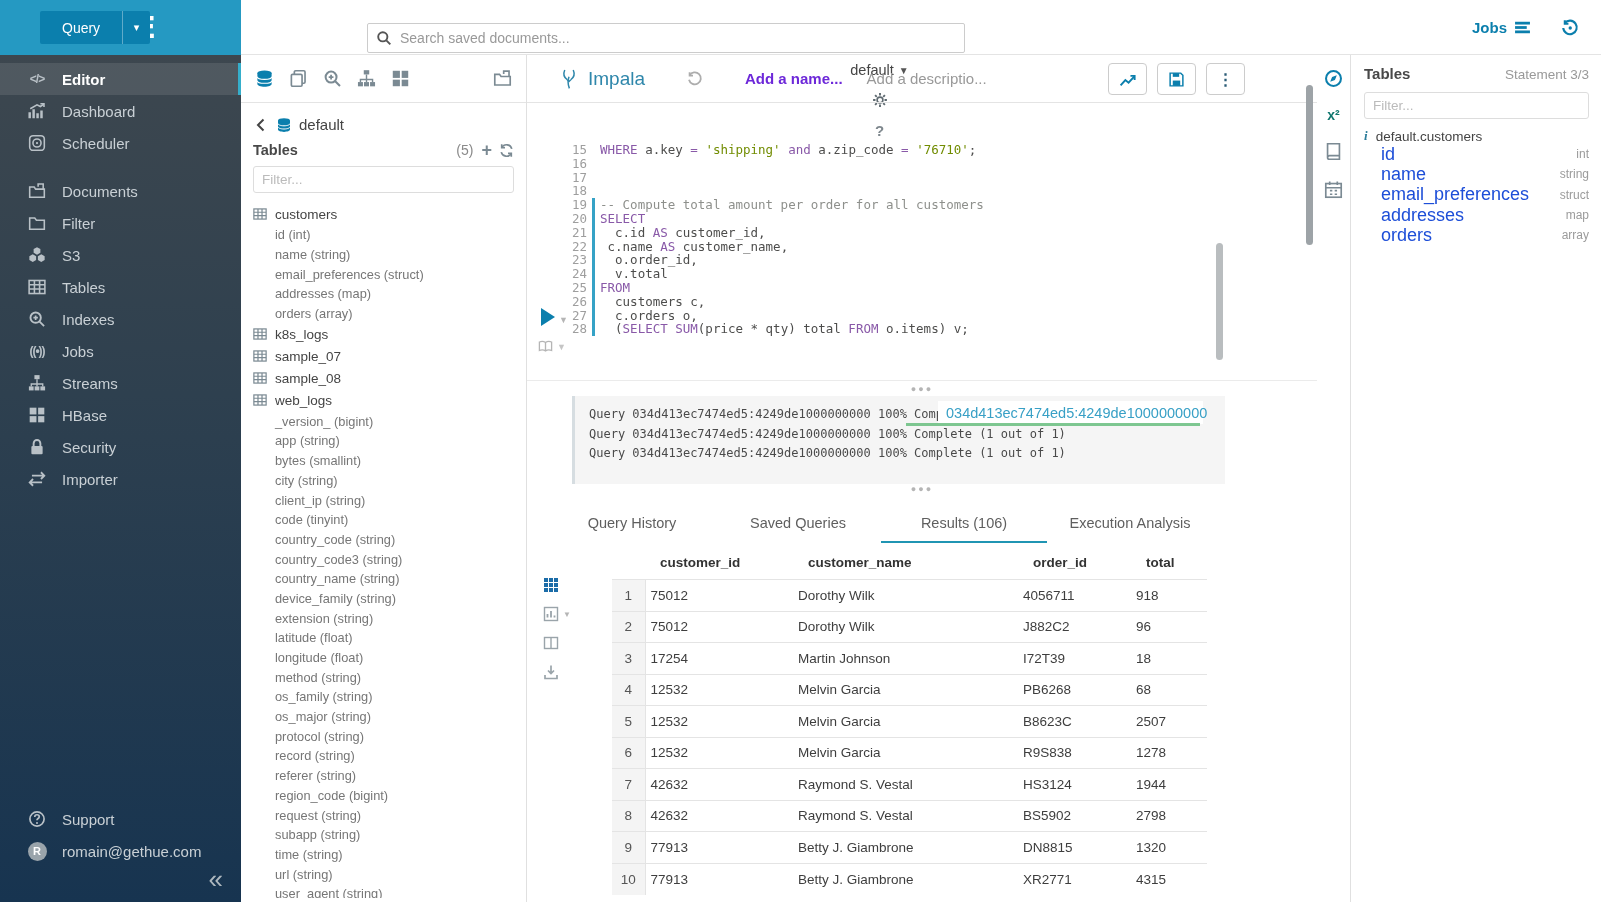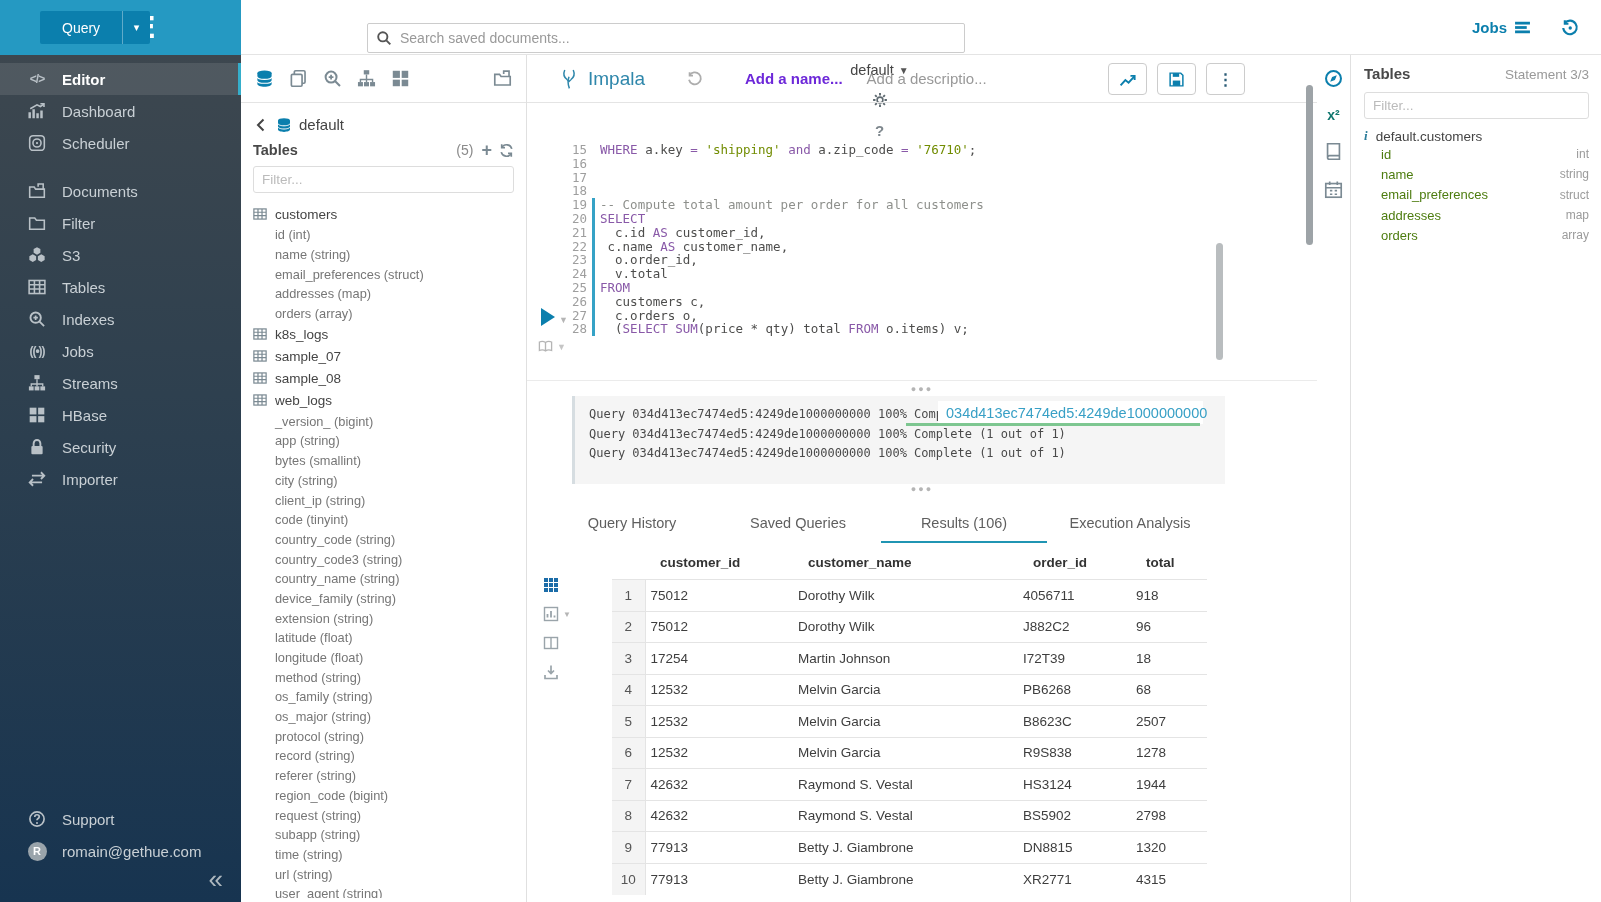--- a/index.html
+++ b/index.html
@@ -131,21 +131,21 @@
   .rightstrip .ic.active-blue { color:var(--accent); }
   .rightstrip .x2 { font-size:14px; font-weight:bold; color:#0f766e; cursor:pointer; }
   .rightpanel { position:absolute; top:55px; left:1352px; right:0; bottom:0; padding:10px 12px 0 12px; }
   .rp-head { display:flex; align-items:baseline; }
   .rp-title { font-weight:bold; font-size:15px; color:#484848; }
   .rp-stmt { margin-left:auto; color:#999; font-size:13.5px; }
   .rp-filter { margin:10px 0 9px 0; }
   .rp-table { display:flex; align-items:center; gap:8px; font-size:13.5px; color:#444; cursor:pointer; }
   .rp-table .info { color:#2d7d9a; font-weight:bold; font-style:italic; font-family:"Liberation Serif", serif; font-size:13px; cursor:pointer; }
   .rp-col { display:flex; align-items:center; height:20.3px; padding-left:17px; cursor:pointer; }
-  .rp-col .cn { color:#4d7c0f; font-size:13px; }
+  .rp-col .cn { color:#1d4ed8; font-size:18px; }
   .rp-col .ct { margin-left:auto; color:#9b9b9b; font-size:12px; }
   .ic svg { width:100%; height:100%; display:block; }
 </style>
 </head>
 <body>
 
 <div class="app">
 
   <div class="topbar">
     <div class="logo-area">

